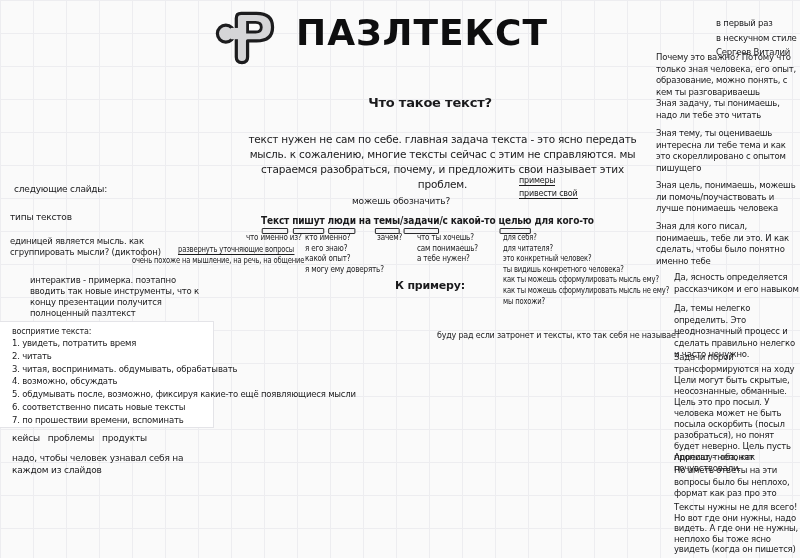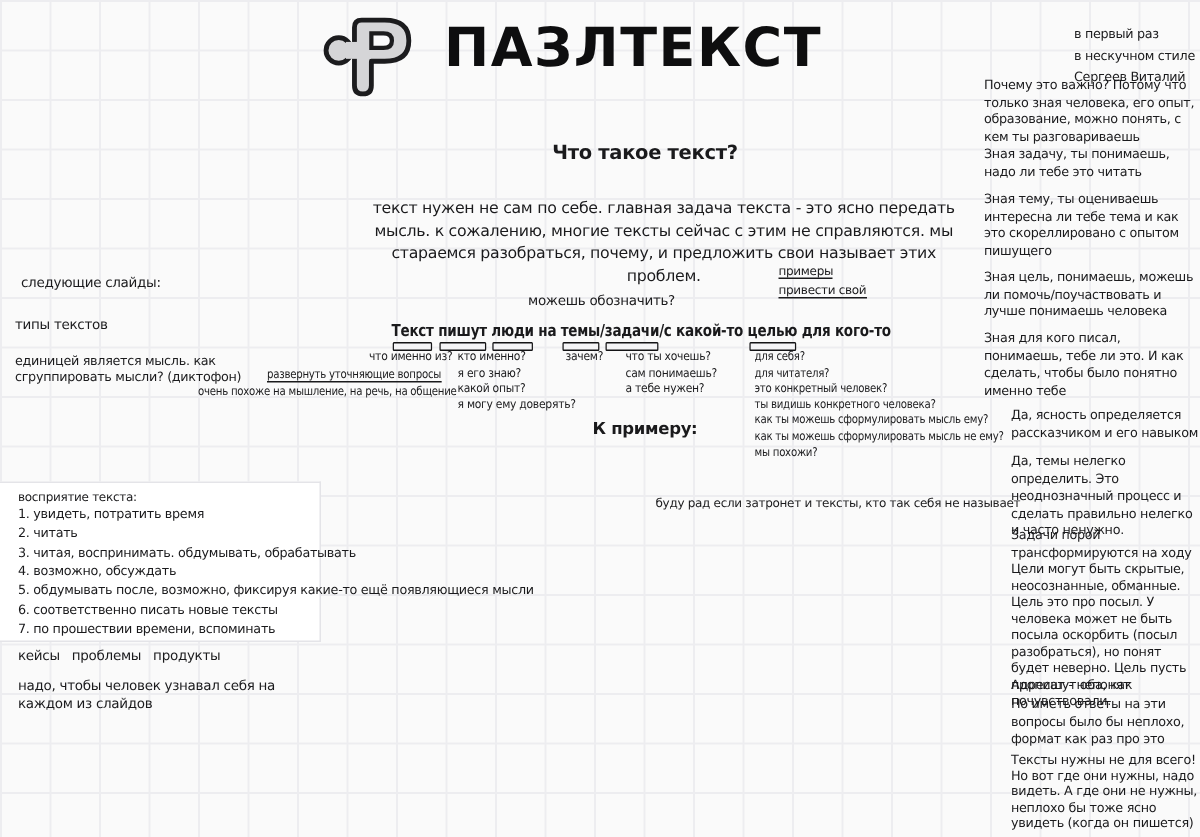--- a/index.html
+++ b/index.html
@@ -137,20 +137,21 @@
     <div>как ты можешь сформулировать мысль ему?</div>
     <div>как ты можешь сформулировать мысль не ему?</div>
     <div>мы похожи?</div>
   </div>
 
   <div id="note-next" class="abs">следующие слайды:</div>
   <div id="note-types" class="abs">типы текстов</div>
   <div id="note-unit" class="note">единицей является мысль. как сгруппировать мысли? (диктофон)</div>
   <div id="note-expand" class="abs ulink sx85">развернуть уточняющие вопросы</div>
   <div id="note-like" class="abs sx85">очень похоже на мышление, на речь, на общение</div>
+  <div id="note-interactive" class="note">интерактив - примерка. поэтапно вводить так новые инструменты, что к концу презентации получится полноценный пазлтекст</div>
 
   <div id="example-heading" class="abs">К примеру:</div>
   <div id="example-note" class="abs">буду рад если затронет и тексты, кто так себя не называет</div>
 
   <div id="perception-panel" class="abs">
     <div id="perception-title">восприятие текста:</div>
     <div class="p-item">1. увидеть, потратить время</div>
     <div class="p-item">2. читать</div>
     <div class="p-item">3. читая, воспринимать. обдумывать, обрабатывать</div>
     <div class="p-item">4. возможно, обсуждать</div>

